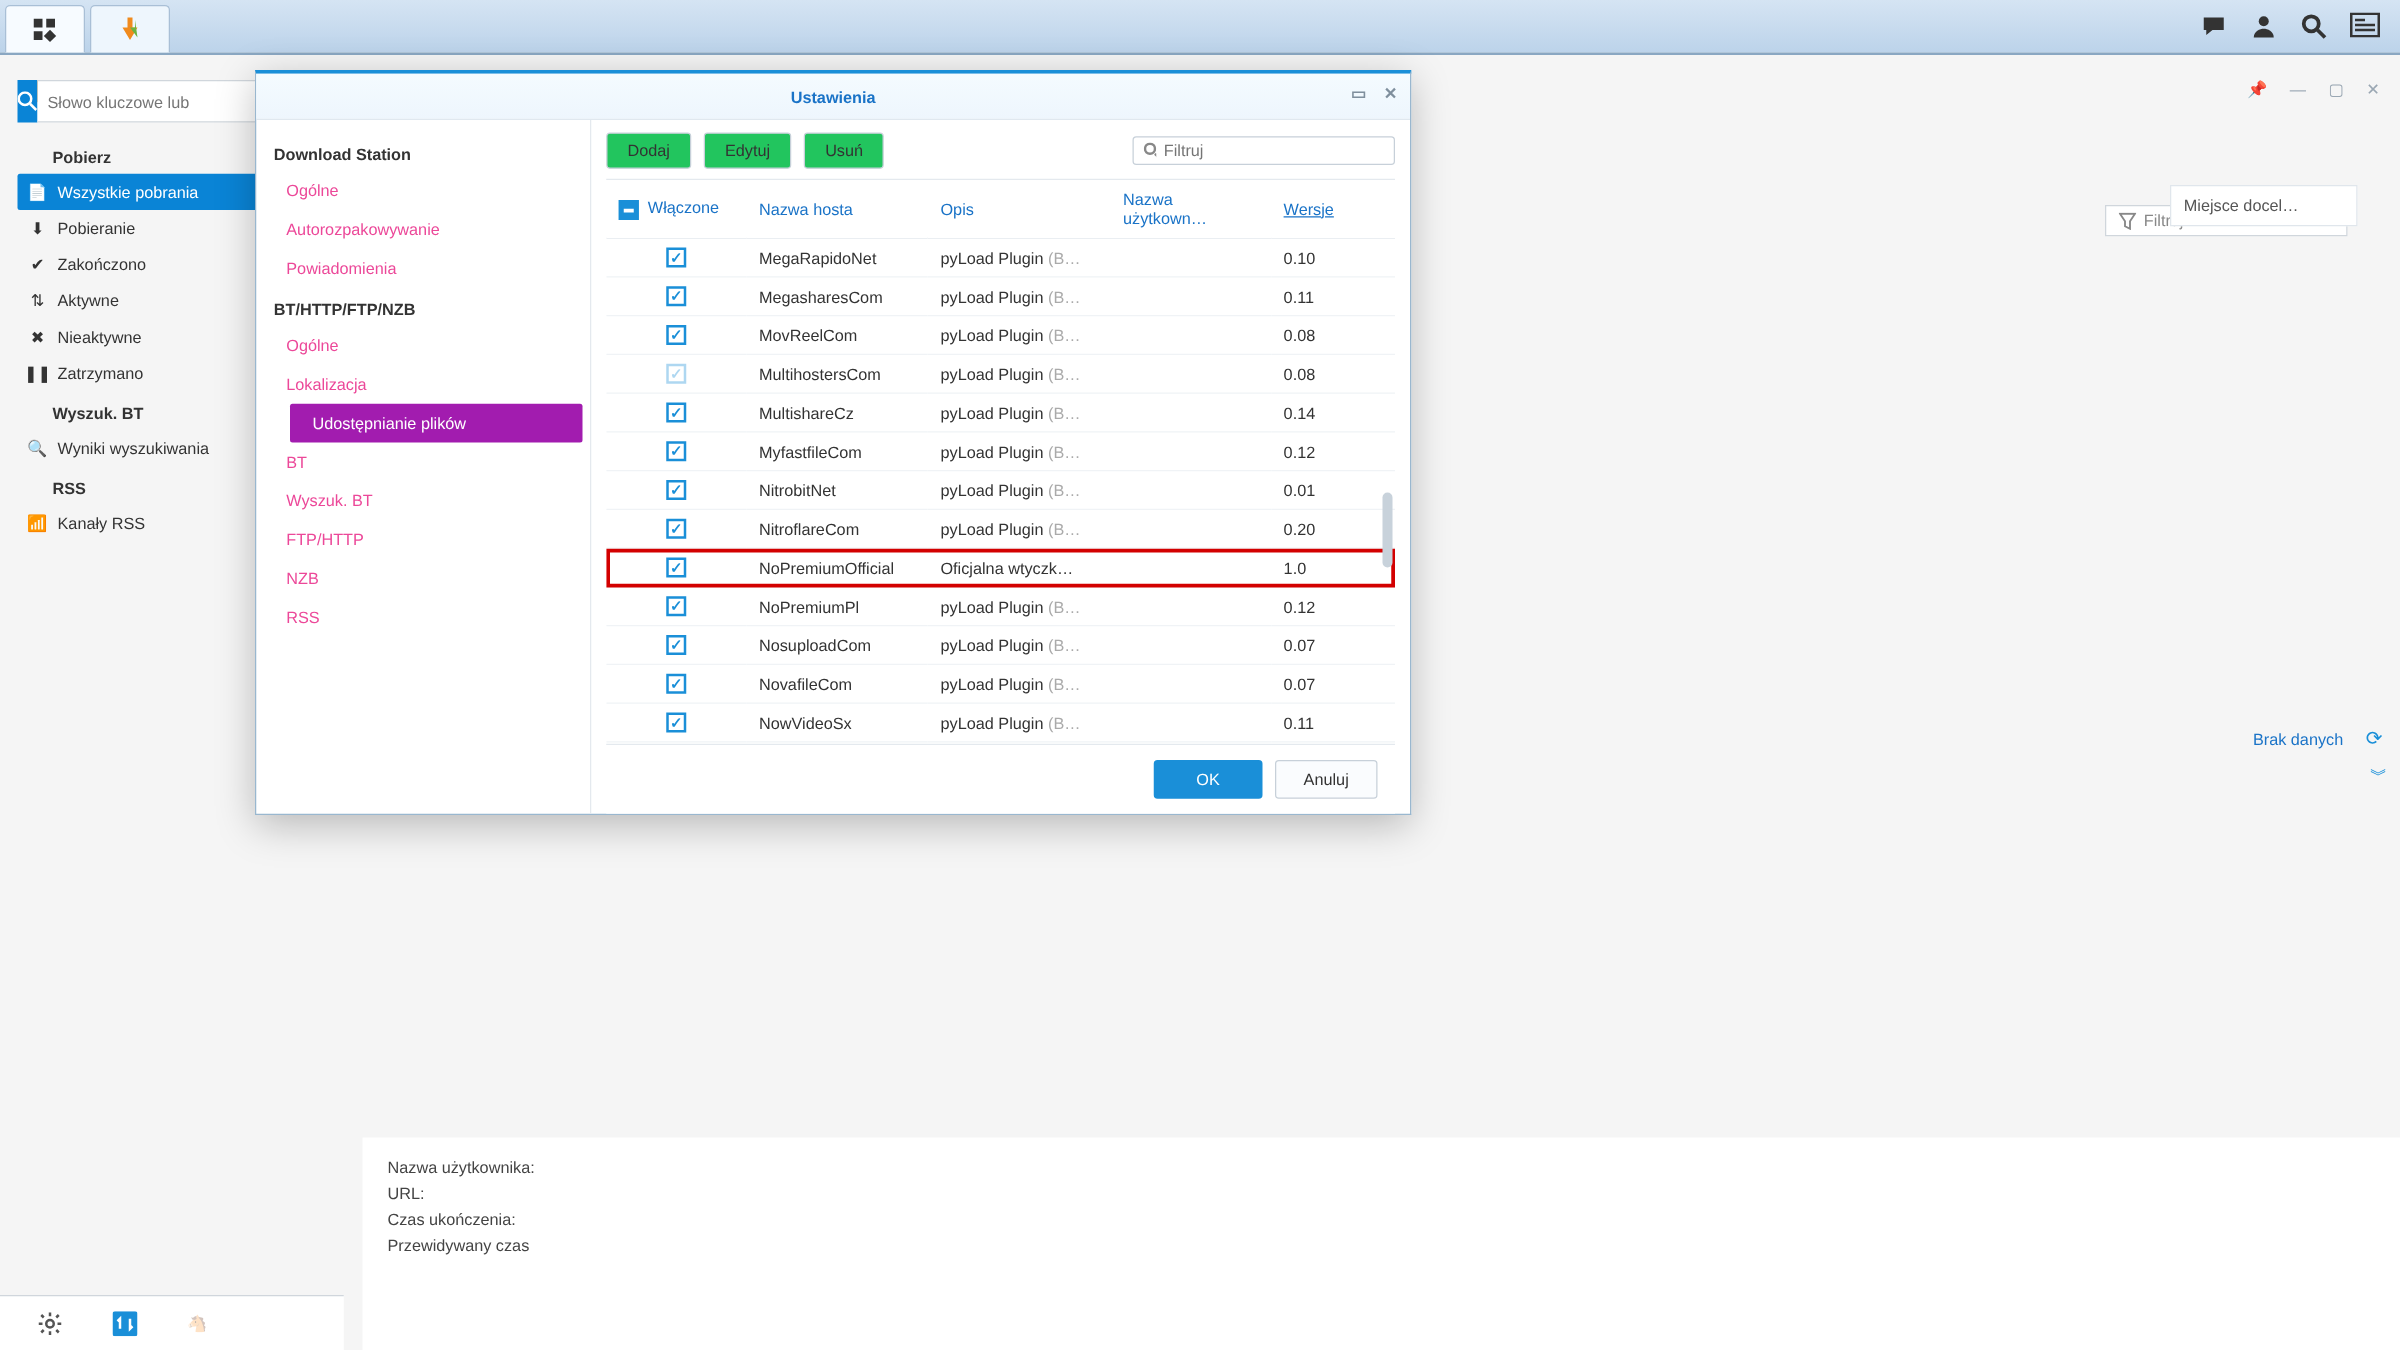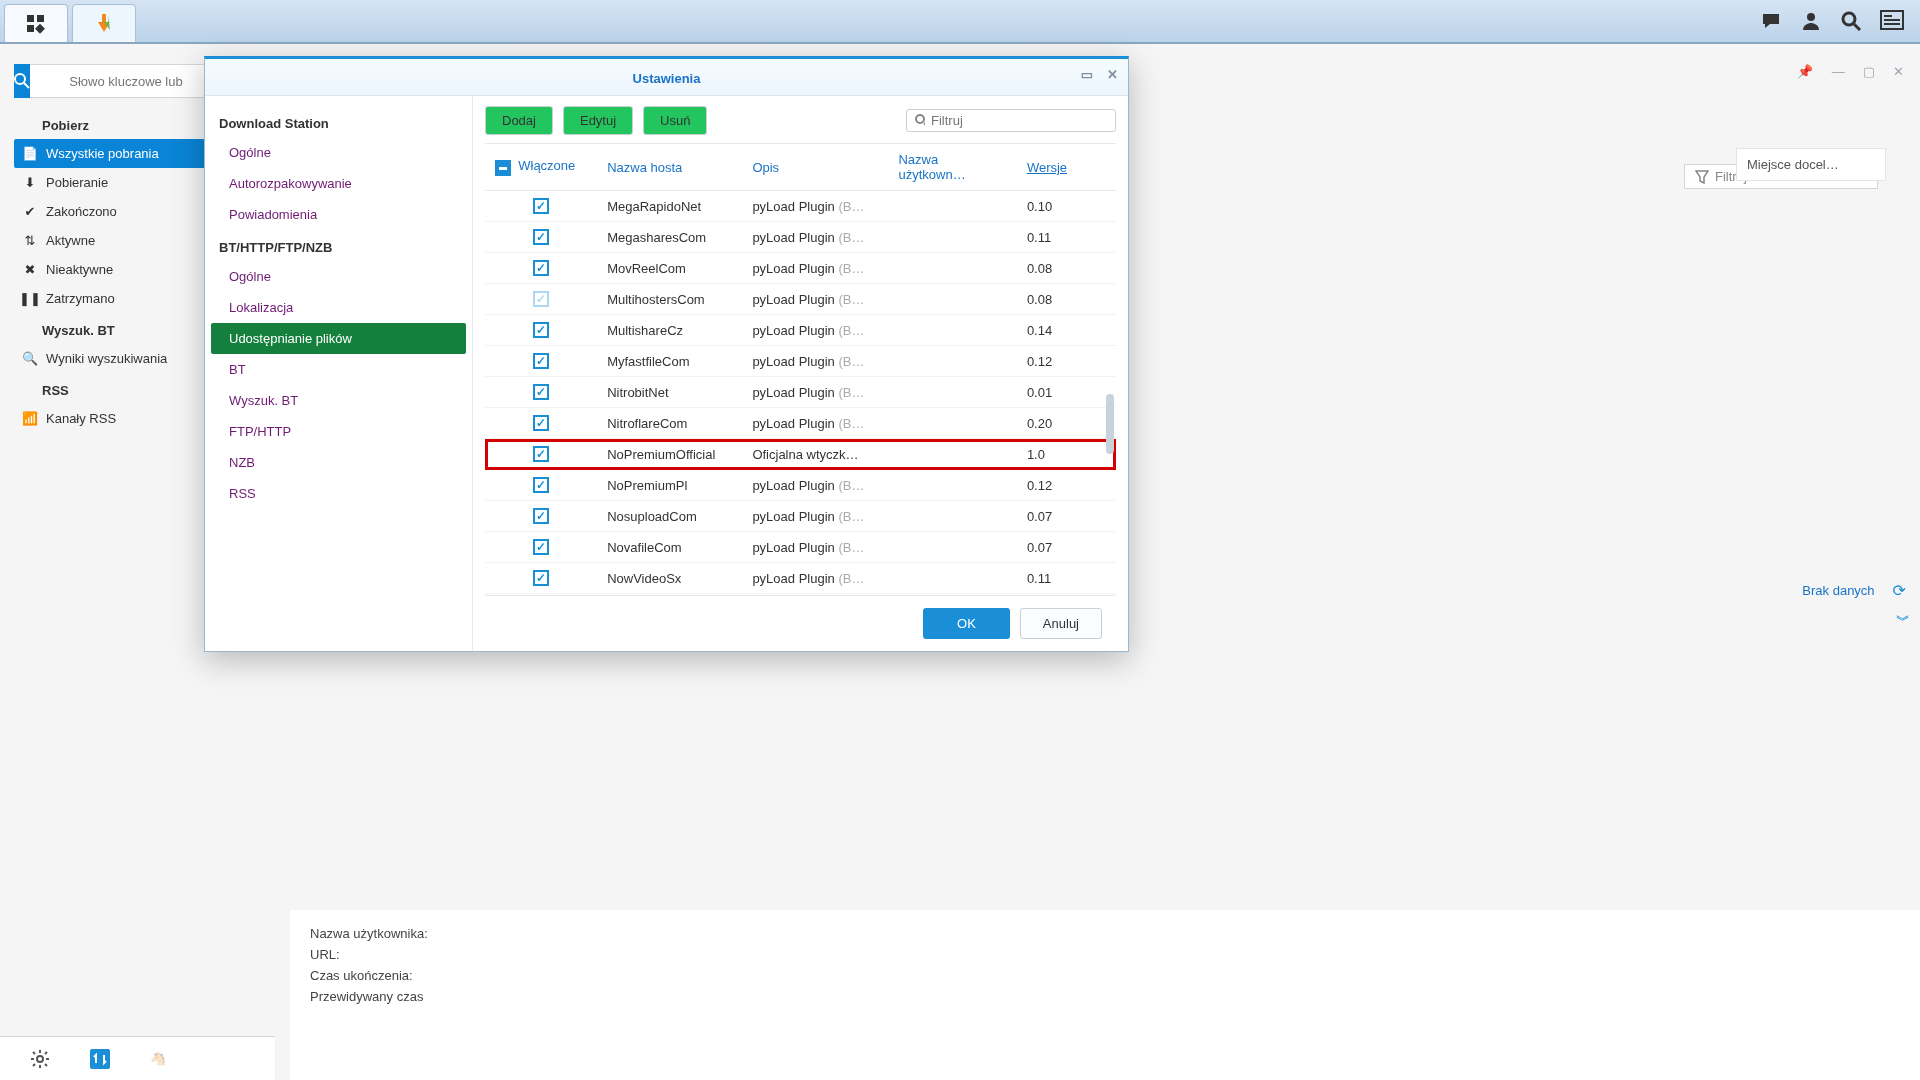--- a/index.html
+++ b/index.html
@@ -8,21 +8,21 @@
 
 .topbar { height:44px; background:linear-gradient(#d5e4f3,#bcd3ea); border-bottom:2px solid #8aa7c2; display:flex; align-items:center; padding:0 4px; }
 .topbar .tab { width:64px; height:38px; margin-top:4px; background:#f7fbff; border:1px solid #a9bfd6; border-bottom:none; border-radius:4px 4px 0 0; display:flex; align-items:center; justify-content:center; margin-right:4px; }
 .topbar .right-icons { margin-left:auto; display:flex; gap:18px; padding-right:12px; }
 .topbar .right-icons span { color:#333; }
 
 
 .app-wrap { position:absolute; top:58px; left:14px; right:14px; bottom:0; }
 .search-row { display:flex; align-items:center; margin:6px 0 10px 0; }
 .search-icon-btn { width:40px; height:34px; background:#0a84d6; display:flex; align-items:center; justify-content:center; color:#fff; }
-.search-input { flex:0 0 140px; height:34px; border:1px solid #d0d6dc; border-left:none; padding:4px 8px; color:#a21caf; background:#fff;text-align:center; }
+.search-input { flex:0 0 140px; height:34px; border:1px solid #d0d6dc; border-left:none; padding:4px 8px; color:#a21caf; background:#fff; }
 
 .left-nav { width:200px; float:left; }
 .left-nav .hdr { font-weight:bold; color:#333; padding:10px 4px 6px 4px;margin-left:24px; }
 .left-nav .item { display:flex; align-items:center; gap:8px; padding:7px 8px; color:#333; border-radius:2px; }
 .left-nav .item.active { background:#0a84d6; color:#fff; }
 .left-nav .ic { width:16px; display:inline-flex; justify-content:center; }
 
 .main-right-shadow { position:absolute; right:0; top:90px; width:170px; }
 .main-right-shadow .location-cell{ display:block; padding:8px 10px; border:1px solid #e0e6ec; color:#555; background:#fff; white-space:nowrap; overflow:hidden; text-overflow:ellipsis; width:150px; }
 
@@ -31,22 +31,22 @@
 
 .statusbar { position:absolute; bottom:0; left:0; width:275px; height:44px; border-top:1px solid #d0d6dc; background:#fff; display:flex; align-items:center; gap:40px; padding-left:30px; color:#555;}
 
 
 .modal { position:absolute; top:56px; left:204px; width:925px; height:596px; background:#fff; border:1px solid #99b7cf; box-shadow:0 8px 30px rgba(0,0,0,.25); border-top:3px solid #1a8fd8; display:flex; flex-direction:column; }
 .modal-title { text-align:center; color:#1a73c7; font-size:16px; font-weight:bold; padding:10px 0 8px; position:relative; background:linear-gradient(#f4fbff,#eef6fd); border-bottom:1px solid #e0e8ef; }
 .modal-title .win-ctrl { position:absolute; right:10px; top:8px; display:flex; gap:14px; color:#7f8f9d; }
 .modal-body { flex:1; display:flex; overflow:hidden; }
 .modal-side { width:268px; border-right:1px solid #e4e9ee; padding:10px 6px; overflow:auto; }
 .modal-side .grp { font-weight:bold; color:#333; padding:10px 8px 6px; }
-.modal-side .sitem { padding:8px 18px; color:#701a75; border-radius:2px; }
-.modal-side .sitem.active { background:#15803d; color:#fff; }
+.modal-side .sitem { padding:8px 18px; color:#ec4899; border-radius:2px; }
+.modal-side .sitem.active { background:#a21caf; color:#fff;margin-left:21px; }
 
 .modal-main { flex:1; display:flex; flex-direction:column; padding:10px 12px 0 12px; }
 .toolbar { display:flex; gap:10px; align-items:center; margin-bottom:8px; }
 .toolbar .btn { border:1px solid #c7d0d9; background:#22c55e; padding:6px 16px; border-radius:3px; color:#333; }
 .toolbar .filter { margin-left:auto; display:flex; align-items:center; border:1px solid #c7d0d9; border-radius:3px; padding:3px 8px; width:210px; color:#888; background:#fff; }
 .toolbar .filter input { border:none; outline:none; flex:1; margin-left:6px; color:#555; }
 
 .tbl { flex:1; overflow:auto; border-top:1px solid #e4e9ee; position:relative; }
 .tbl table { width:100%; border-collapse:collapse; }
 .tbl th { text-align:left; color:#1a73c7; font-weight:normal; padding:8px 10px; border-bottom:1px solid #e4e9ee; background:#fff; position:sticky; top:0; }

